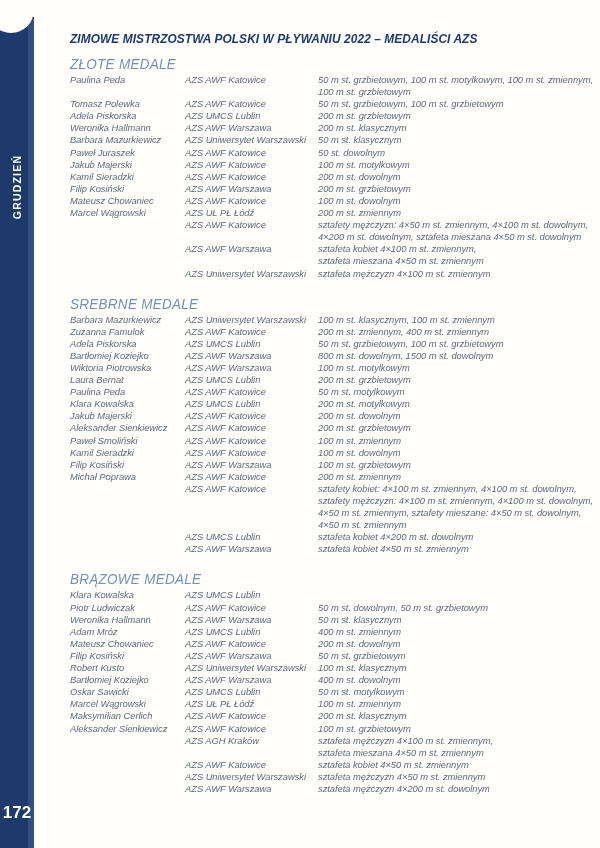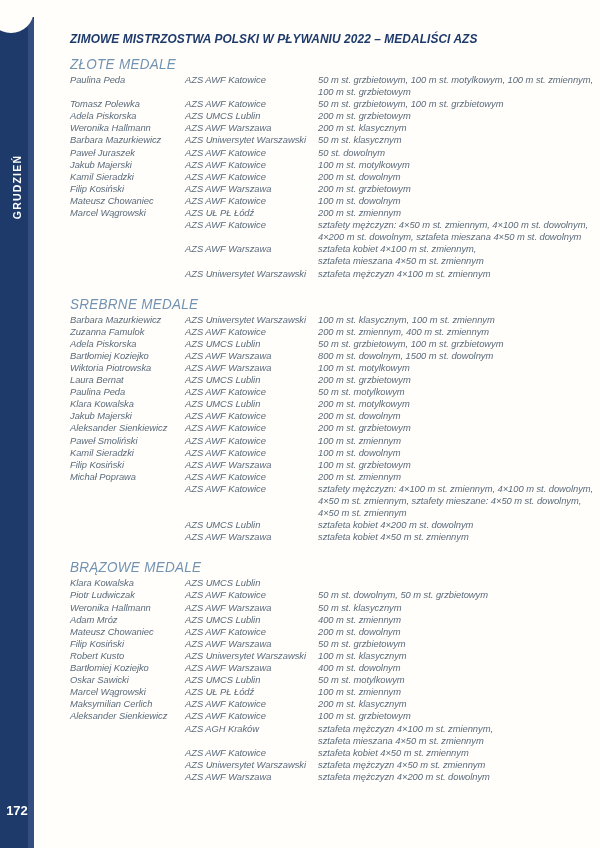--- a/index.html
+++ b/index.html
@@ -9,21 +9,21 @@
   }
   
   .tab-svg{position:absolute;left:0;top:0;}
   .month-label{
     position:absolute;left:-33px;top:181px;width:100px;height:12px;line-height:12px;
     text-align:center;transform:rotate(-90deg);transform-origin:center;
     color:#ffffff;font-size:10.5px;font-weight:bold;letter-spacing:1.2px;white-space:nowrap;
   }
   .page-number{
     position:absolute;left:0;top:803px;width:34px;text-align:center;
-    color:#ffffff;font-size:13px;font-weight:bold;
+    color:#ffffff;font-size:17px;font-weight:bold;
   }
   
   .content{position:absolute;left:70px;top:32px;width:528px;font-style:italic;}
   .page-title{
     color:var(--navy);font-weight:bold;font-size:13.5px;line-height:14px;
     transform:scaleX(0.88);transform-origin:left center;white-space:nowrap;letter-spacing:.1px;
   }
   .medal-section{margin-top:16px;}
   .medal-section:first-child{margin-top:10px;}
   .section-heading{
@@ -255,20 +255,21 @@
             <div class="name">Michał Poprawa</div>
             <div class="club">AZS AWF Katowice</div>
             <div class="events">
               <div class="evline">200 m st. zmiennym</div>
             </div>
           </div>
           <div class="row">
             <div class="name"></div>
             <div class="club">AZS AWF Katowice</div>
             <div class="events">
+              <div class="evline">sztafety kobiet: 4×100 m st. zmiennym, 4×100 m st. dowolnym,</div>
               <div class="evline">sztafety mężczyzn: 4×100 m st. zmiennym, 4×100 m st. dowolnym,</div>
               <div class="evline">4×50 m st. zmiennym, sztafety mieszane: 4×50 m st. dowolnym,</div>
               <div class="evline">4×50 m st. zmiennym</div>
             </div>
           </div>
           <div class="row">
             <div class="name"></div>
             <div class="club">AZS UMCS Lublin</div>
             <div class="events">
               <div class="evline">sztafeta kobiet 4×200 m st. dowolnym</div>

